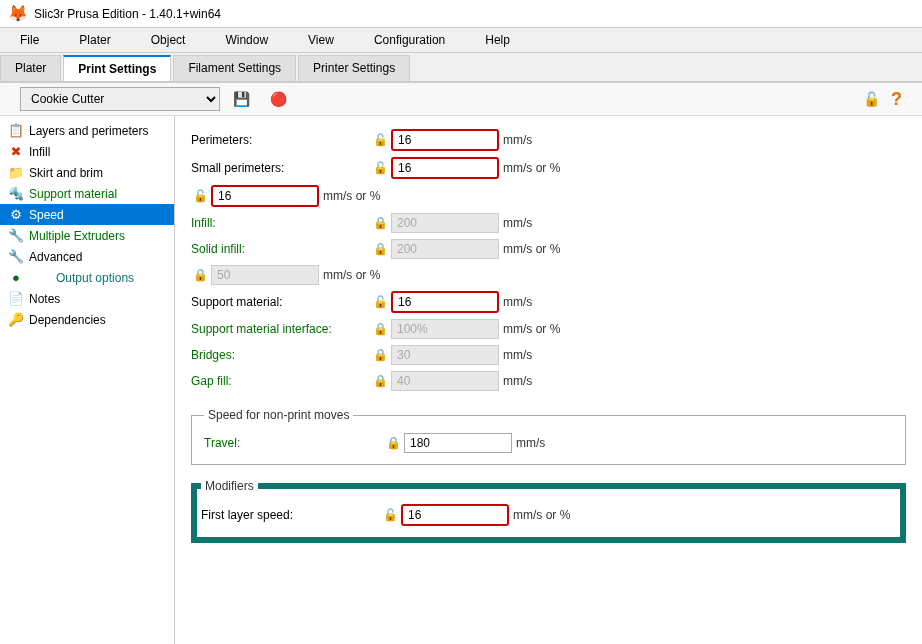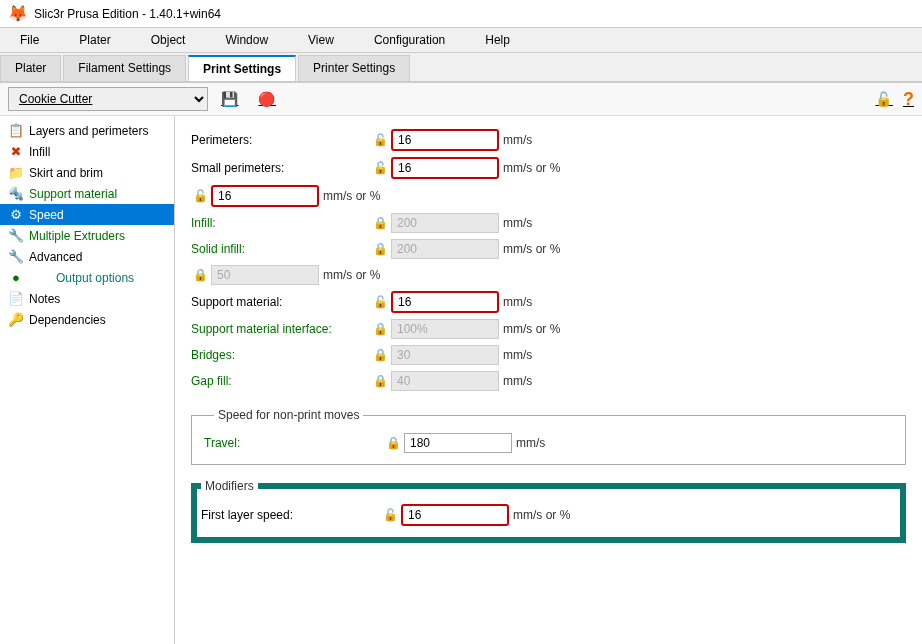--- a/index.html
+++ b/index.html
@@ -48,25 +48,24 @@
     .tab.active {
       background: #fff;
       border-top: 2px solid #0078d7;
       font-weight: bold;
     }
 
     
     .toolbar-row {
       display: flex;
       align-items: center;
-      padding: 4px 8px;
+      padding: 4px 20px;
       background: #f8f8f8;
       border-bottom: 1px solid #ddd;
       gap: 6px;
-      text-decoration: underline;
     }
     .preset-select {
       padding: 3px 6px;
       font-size: 12px;
       width: 200px;
       border: 1px solid #aaa;
     }
     .toolbar-btn {
       padding: 2px 6px;
       font-size: 14px;
@@ -175,22 +174,22 @@
     <div class="menu-item">Plater</div>
     <div class="menu-item">Object</div>
     <div class="menu-item">Window</div>
     <div class="menu-item">View</div>
     <div class="menu-item">Configuration</div>
     <div class="menu-item">Help</div>
   </div>
 
 <div class="tab-bar">
 <div class="tab">Plater</div>
+    <div class="tab active">Print Settings</div>
     <div class="tab">Filament Settings</div>
-    <div class="tab active">Print Settings</div>
     <div class="tab">Printer Settings</div>
   </div>
 
 <div class="toolbar-row">
   <select class="preset-select">
     <option>Cookie Cutter</option>
   </select>
   <button class="toolbar-btn">💾</button>
   <button class="toolbar-btn" style="color:#cc0000;">🔴</button>
   <span style="margin-left:auto; display:flex; align-items:center; gap:10px;">
@@ -334,21 +333,21 @@
         <div class="field-input-wrap">
           <input class="field-input disabled" type="text" value="40" style="">
           <span class="field-unit">mm/s</span>
         </div>
       </div>
     </div>
 
     <div style="height: 14px;"></div>
 
     <fieldset style="border: 1px solid #aaa; padding: 8px 12px; margin-bottom: 14px;">
-      <legend style="font-size:12px; color:#333; padding: 0 4px; margin-left: 10px;">Speed for non-print moves</legend>
+      <legend style="font-size:12px; color:#333; padding: 0 4px;">Speed for non-print moves</legend>
       <div class="field-row">
         <span class="field-label green">Travel:</span>
         <span class="field-lock">🔒</span>
         <div class="field-input-wrap">
           <input class="field-input" type="text" value="180" style="">
           <span class="field-unit">mm/s</span>
         </div>
       </div>
     </fieldset>
 

